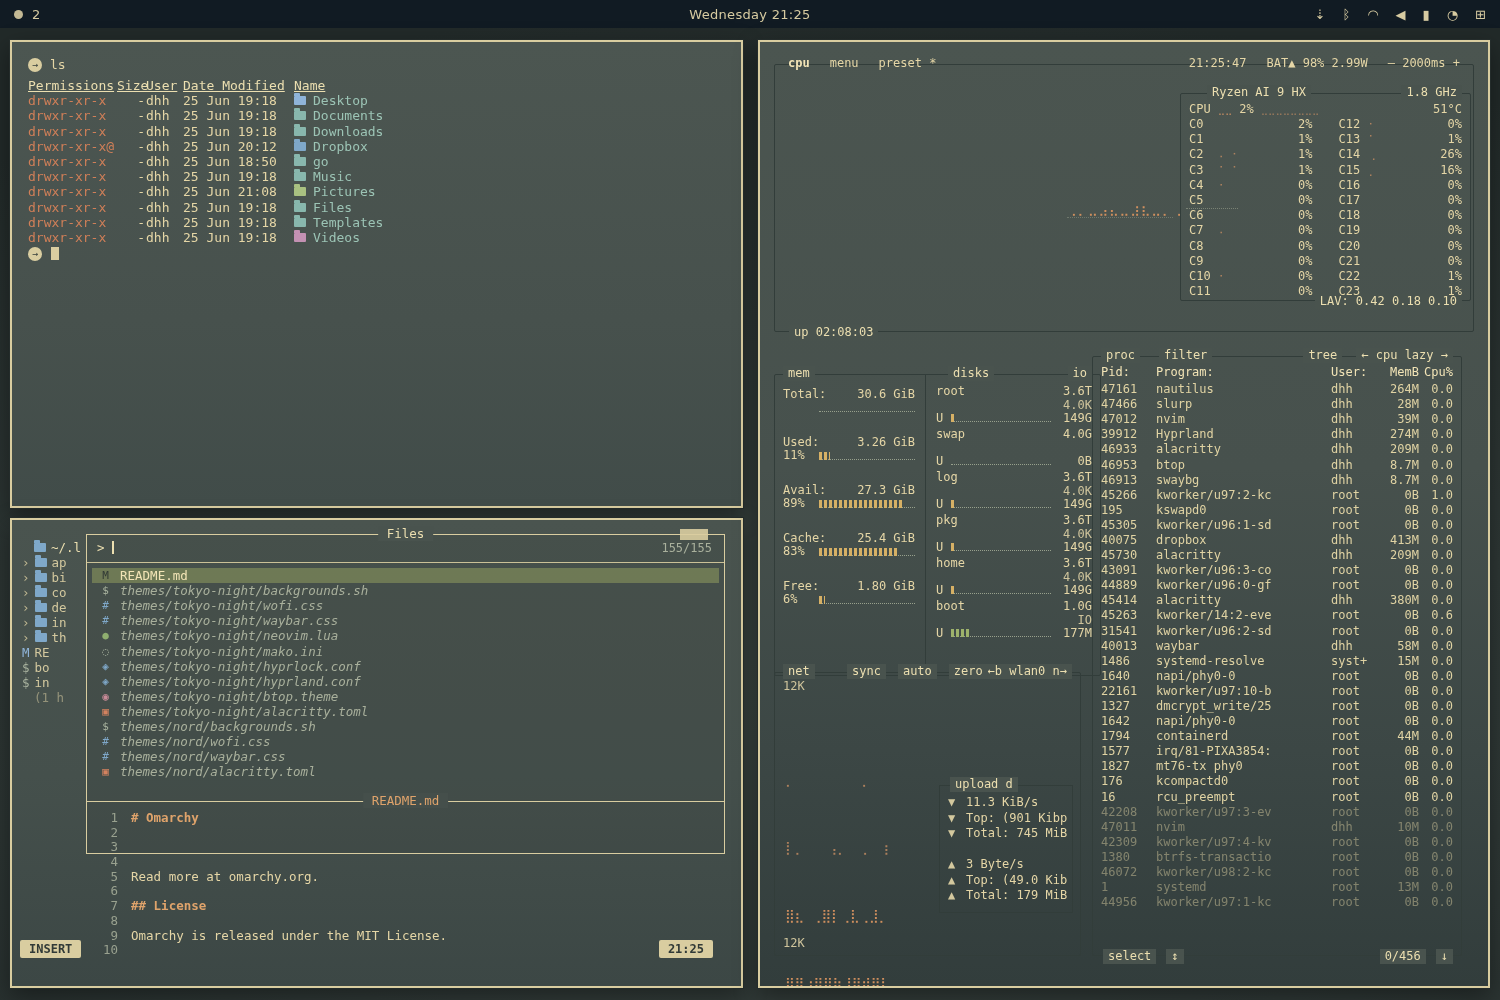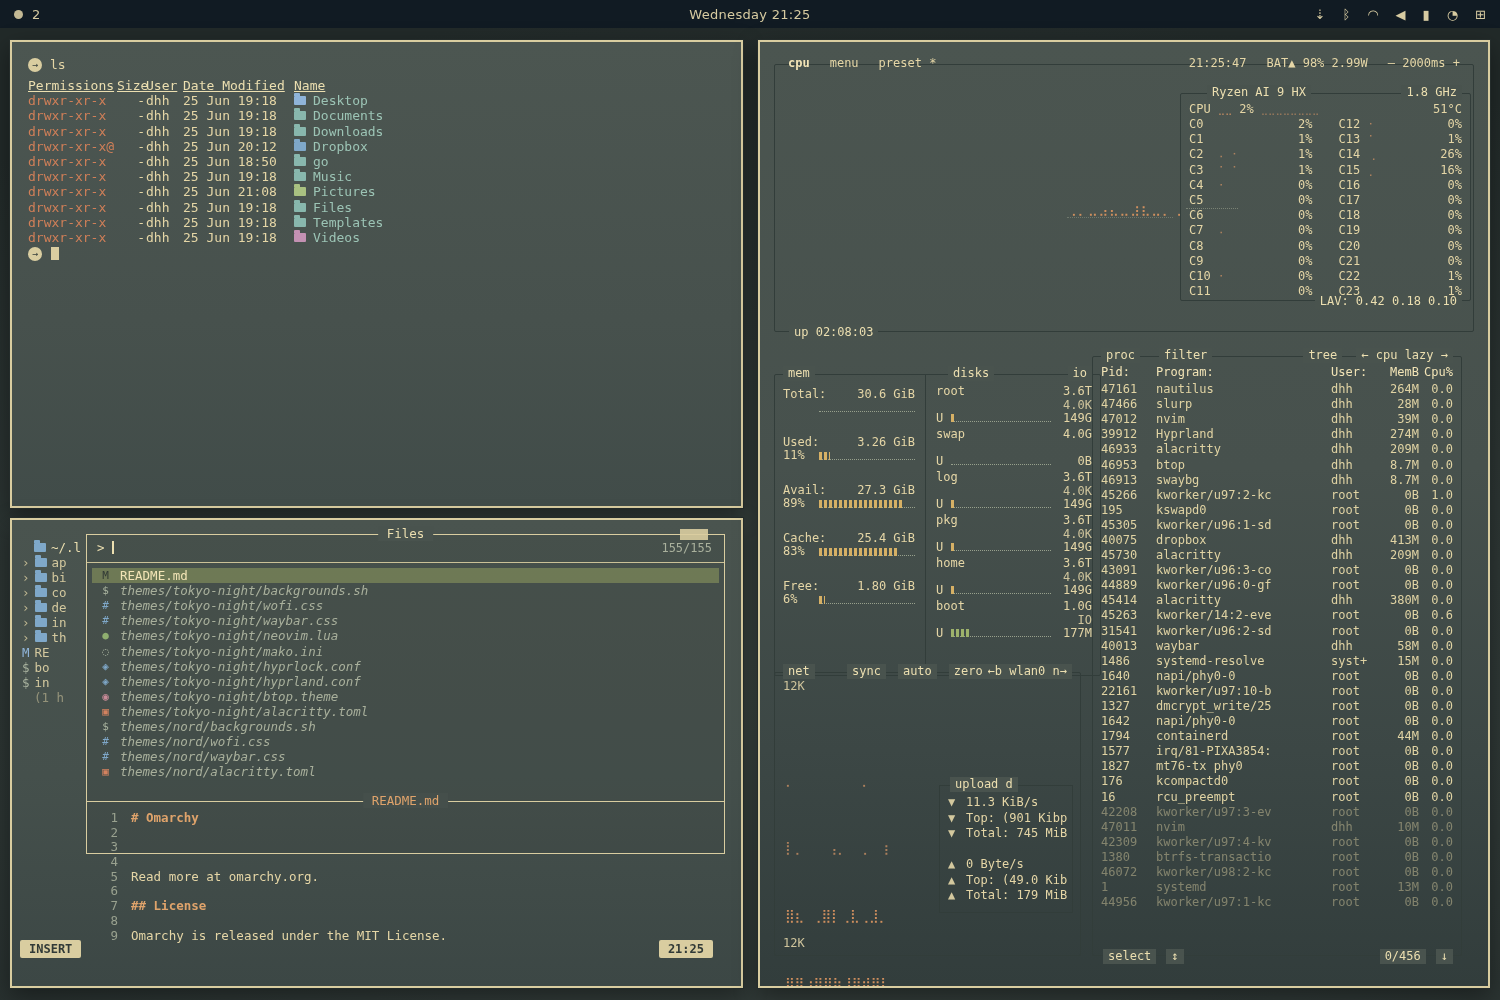--- a/index.html
+++ b/index.html
@@ -532,20 +532,24 @@
               <div class="pv-line">
                 <span class="pv-num">8</span>
                 <span class="pv-text k-text"></span>
               </div>
 
               <div class="pv-line">
                 <span class="pv-num">9</span>
                 <span class="pv-text k-text">Omarchy is released under the MIT License.</span>
               </div>
 
+              <div class="pv-line">
+                <span class="pv-num">10</span>
+                <span class="pv-text k-text"></span>
+              </div>
             </div>
         </div>
 
         <span class="badge" id="badge-mode">INSERT</span>
         <span class="badge" id="badge-time">21:25</span>
       </div>
     </div>
   </section>
 
   <section class="win" id="win-btop">
@@ -917,21 +921,21 @@
                   <span>Total: 745 MiB</span>
                 </div>
 
                 <div class="np-row">
                   <span class="np-arrow"></span>
                   <span></span>
                 </div>
 
                 <div class="np-row">
                   <span class="np-arrow">▲</span>
-                  <span>0 Byte/s</span>
+                  <span>3 Byte/s</span>
                 </div>
 
                 <div class="np-row">
                   <span class="np-arrow">▲</span>
                   <span>Top: (49.0 Kib</span>
                 </div>
 
                 <div class="np-row">
                   <span class="np-arrow">▲</span>
                   <span>Total: 179 MiB</span>

